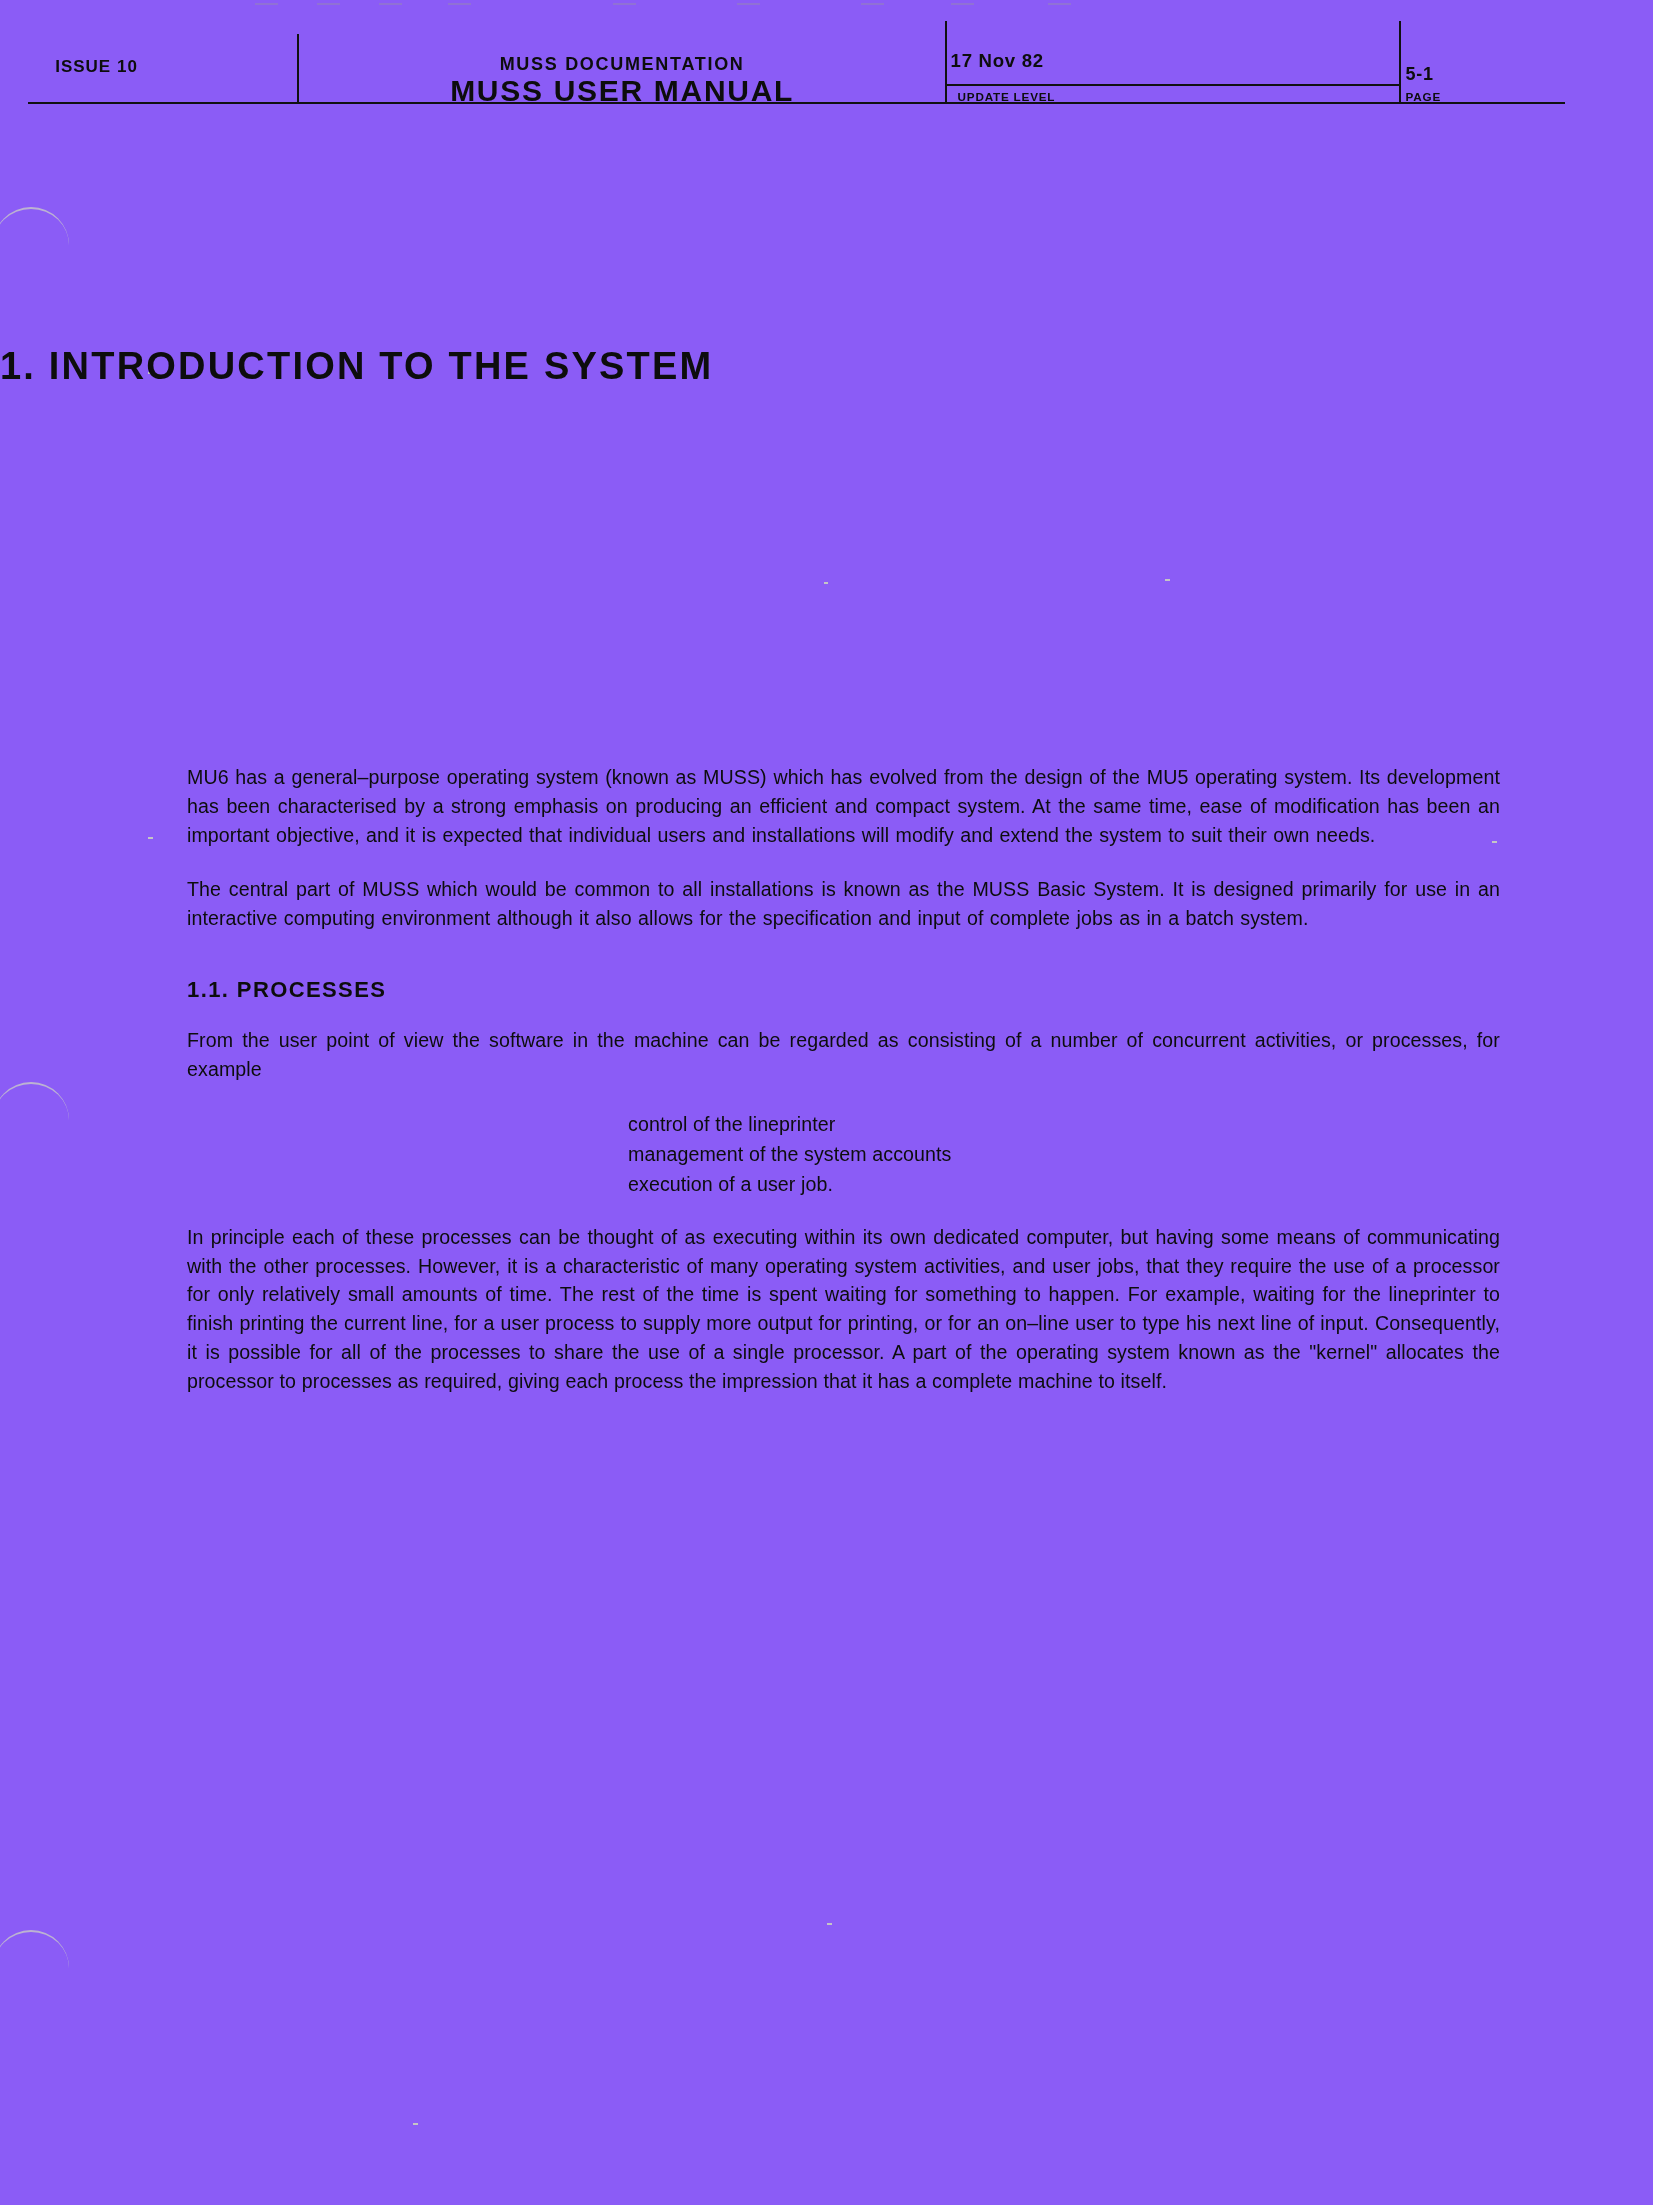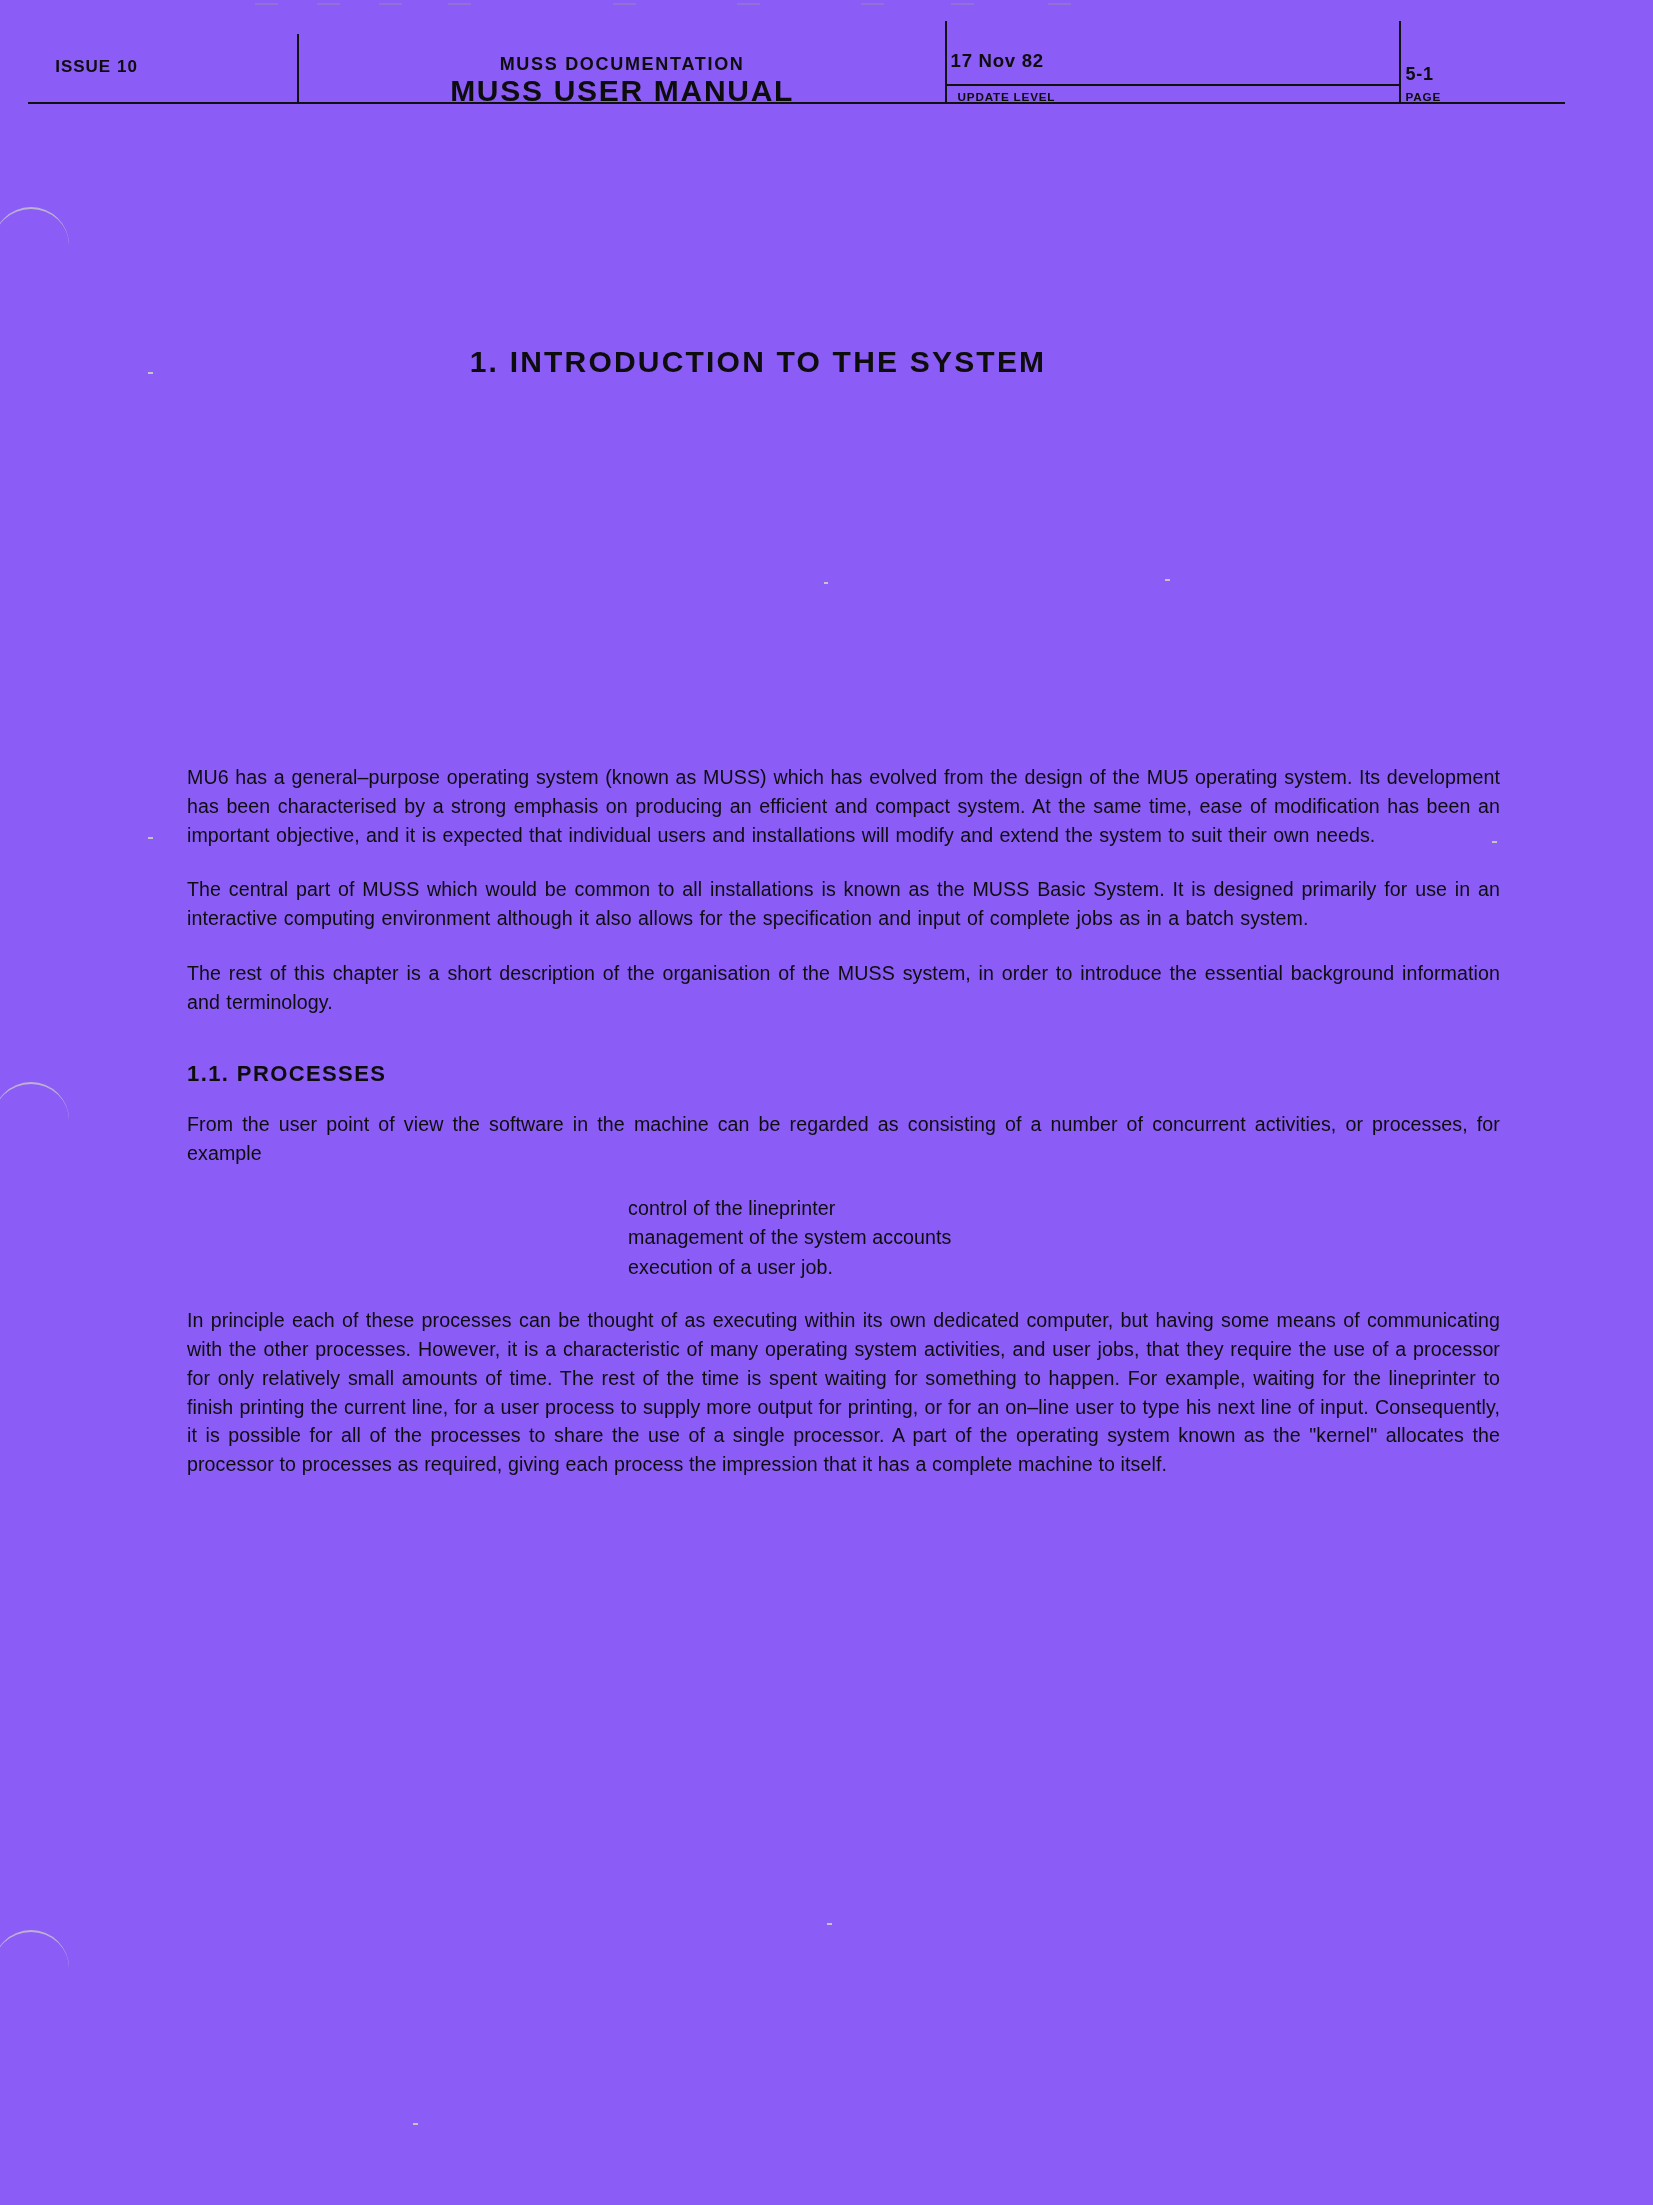--- a/index.html
+++ b/index.html
@@ -146,22 +146,22 @@
 
   
   .speck { position: absolute; background: #c5c5c5; }
 
   
   .chapter-title {
     position: absolute;
     left: 0;
     top: 345px;
     width: 1516px;
-    text-align: center;
-    font-size: 30px;
+    text-align: left;
+    font-size: 38px;
     font-weight: bold;
     letter-spacing: 2.2px;
   }
 
   .body {
     position: absolute;
     left: 187px;
     top: 751px;
     width: 1313px;
   }
@@ -241,21 +241,20 @@
   <div class="speck" style="left:148px; top:837px; width:4.8px; height:2.1px;"></div>
   <div class="speck" style="left:1492px; top:841px; width:4.8px; height:2.1px;"></div>
   <div class="speck" style="left:827px; top:1923px; width:4.8px; height:2.1px;"></div>
   <div class="speck" style="left:413px; top:2123px; width:4.8px; height:2.1px;"></div>
 
   <div class="chapter-title">1.   INTRODUCTION TO THE SYSTEM</div>
 
   <div class="body">
     <p>MU6 has a general–purpose operating system (known as MUSS) which has evolved from the design of the MU5 operating system.  Its development has been characterised by a strong emphasis on producing an efficient and compact system.  At the same time, ease of modification has been an important objective, and it is expected that individual users and installations will modify and extend the system to suit their own needs.</p>
     <p>The central part of MUSS which would be common to all installations is known as the MUSS Basic System.  It is designed primarily for use in an interactive computing environment although it also allows for the specification and input of complete jobs as in a batch system.</p>
-    <p>The rest of this chapter is a short description of the organisation of the MUSS system, in order to introduce the essential background information and terminology.</p>
 
     <div class="section-heading">1.1.  PROCESSES</div>
 
     <p>From the user point of view the software in the machine can be regarded as consisting of a number of concurrent activities, or processes, for example</p>
 
     <div class="example-block">
       <div>control of the lineprinter</div>
       <div>management of the system accounts</div>
       <div>execution of a user job.</div>
     </div>

